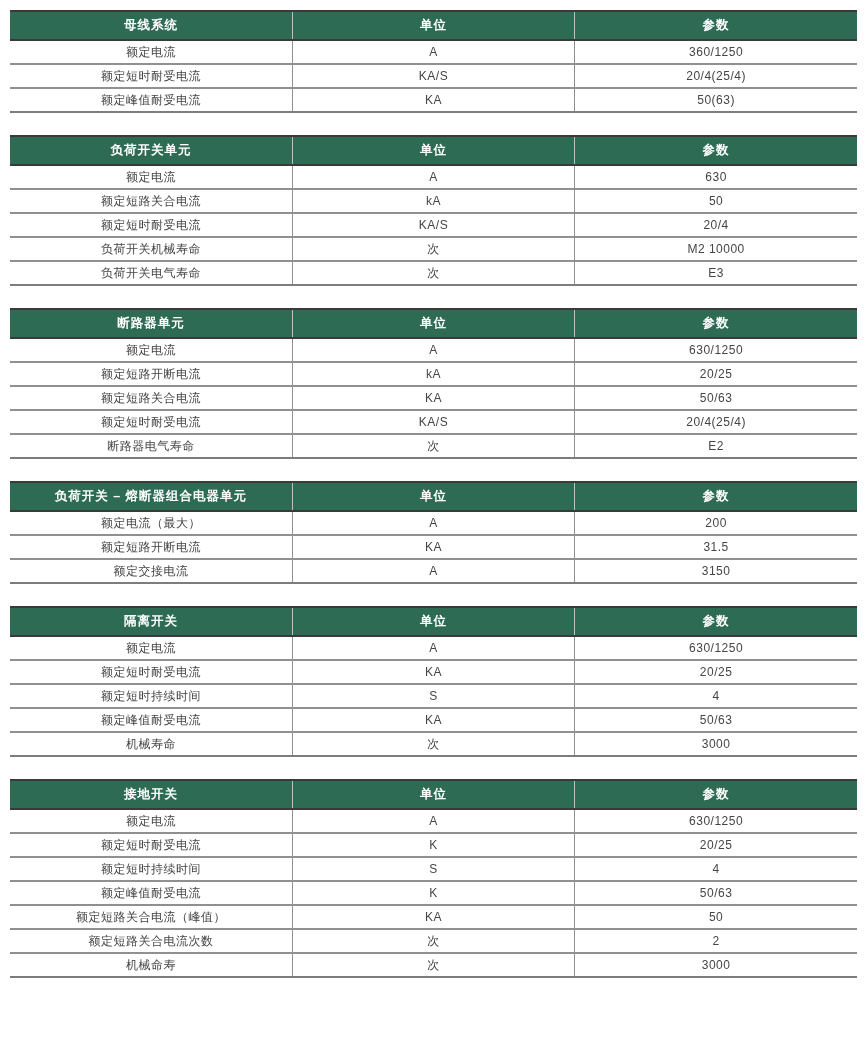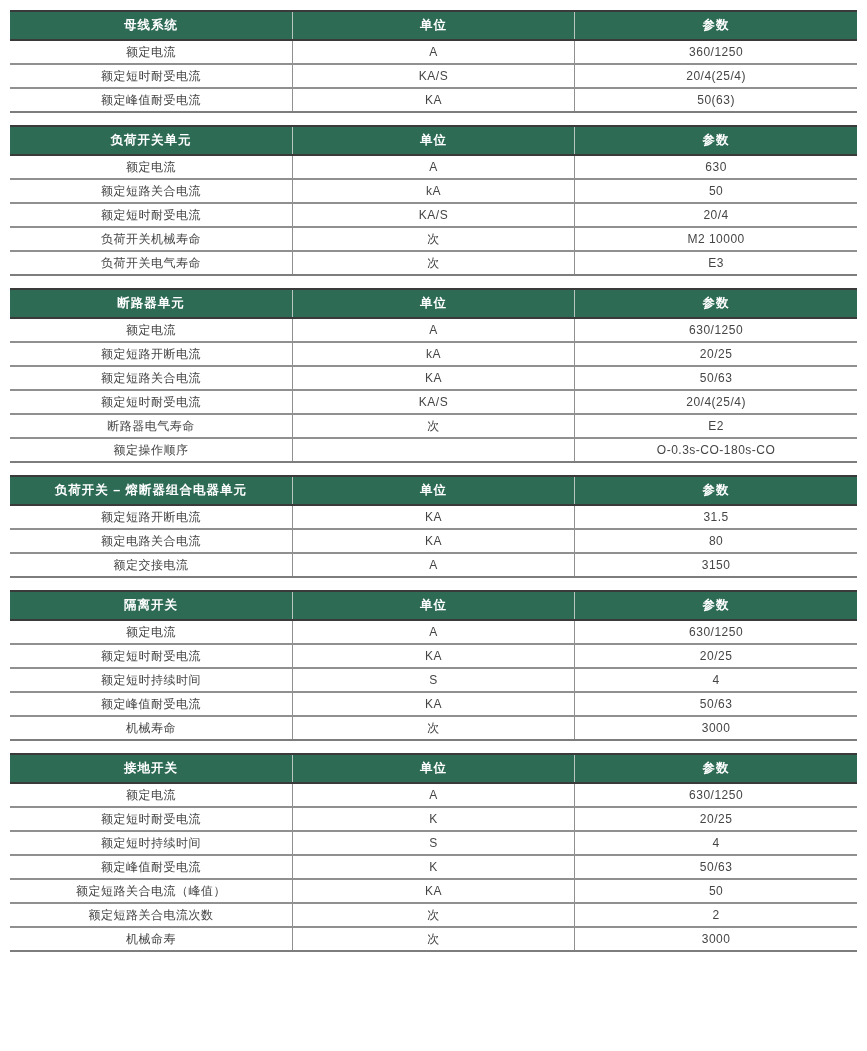--- a/index.html
+++ b/index.html
@@ -11,21 +11,21 @@
     width: 867px;
     height: 1051px;
     background: #ffffff;
     padding: 10px 10px 0 10px;
     overflow: hidden;
   }
   table.spec-table {
     width: 847px;
     border-collapse: collapse;
     table-layout: fixed;
-    margin-bottom: 12px;
+    margin-bottom: 22px;
   }
   table.spec-table:last-child { margin-bottom: 0; }
   .spec-table th {
     height: 29px;
     color: #ffffff;
     font-size: 12.5px;
     font-weight: bold;
     text-align: center;
     vertical-align: middle;
     border-top: 2px solid #3a3a3a;
@@ -147,45 +147,40 @@
         <tr>
           <td>额定短时耐受电流</td>
           <td>KA/S</td>
           <td>20/4(25/4)</td>
         </tr>
         <tr>
           <td>断路器电气寿命</td>
           <td>次</td>
           <td>E2</td>
         </tr>
-        <tr>
-          <td>额定操作顺序</td>
-          <td></td>
-          <td>O-0.3s-CO-180s-CO</td>
-        </tr>
       </tbody>
     </table>
     <table class="spec-table">
       <thead>
         <tr>
           <th style="background: rgb(45, 107, 85); text-align: center;">负荷开关 – 熔断器组合电器单元</th>
           <th style="background: rgb(45, 107, 85);">单位</th>
           <th style="background: rgb(45, 107, 85);">参数</th>
         </tr>
       </thead>
       <tbody>
         <tr>
+          <td>额定电流（最大）</td>
+          <td>A</td>
+          <td>200</td>
+        </tr>
+        <tr>
           <td>额定短路开断电流</td>
           <td>KA</td>
           <td>31.5</td>
-        </tr>
-        <tr>
-          <td>额定电路关合电流</td>
-          <td>KA</td>
-          <td>80</td>
         </tr>
         <tr>
           <td>额定交接电流</td>
           <td>A</td>
           <td>3150</td>
         </tr>
       </tbody>
     </table>
     <table class="spec-table">
       <thead>

